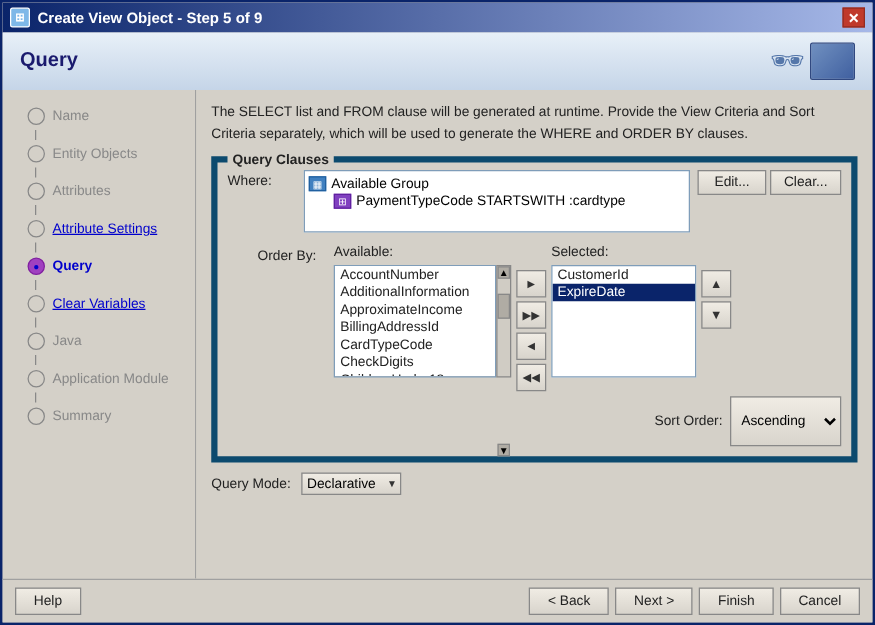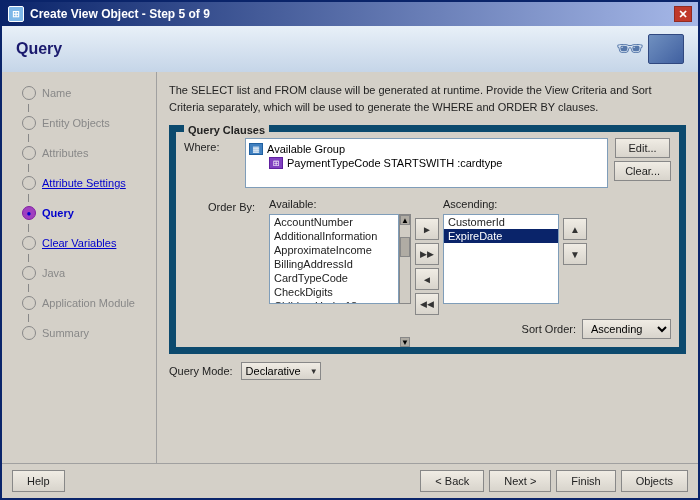--- a/index.html
+++ b/index.html
@@ -100,21 +100,21 @@
     }
 
     .description-text {
       font-size: 11px;
       color: #222;
       margin-bottom: 10px;
       line-height: 1.5;
     }
 
     .group-box {
-      border: 7px solid #0c4a6e;
+      border: 5px solid #0c4a6e;
       background: #d4d0c8;
       padding: 6px 8px 8px 8px;
       margin-bottom: 8px;
       position: relative;
     }
     .group-box-title {
       position: absolute;
       top: -8px;
       left: 8px;
       background: #d4d0c8;
@@ -157,25 +157,24 @@
       padding: 3px 10px;
       font-size: 11px;
       cursor: pointer;
       min-width: 55px;
       text-align: center;
       color: #222;
     }
 
     .btn-side {
       display: flex;
-      flex-direction: column;
+      flex-direction: row;
       gap: 3px;
       align-self: flex-start;
       padding-top: 0;
-      align-items: center;
     }
 
     .orderby-row {
       display: flex;
       align-items: flex-start;
       gap: 6px;
       margin-top: 10px;
       margin-left: 24px;
     }
     .orderby-label {
@@ -260,21 +259,21 @@
       display: flex;
       align-items: center;
       justify-content: flex-end;
       gap: 6px;
       margin-top: 4px;
     }
     .sort-order-label { font-size: 11px; color: #222; }
     .sort-order-select {
       background: linear-gradient(to bottom, #f0ece4, #d8d4cc);
       border: 1px solid #888;
-      padding: 2px 4px;
+      padding: 12px 4px;
       font-size: 11px;
       cursor: pointer;
     }
 
     .query-mode-row {
       display: flex;
       align-items: center;
       gap: 8px;
       margin-top: 8px;
     }
@@ -466,21 +465,21 @@
             </div>
 
             <div class="arrow-buttons">
               <button class="arrow-btn">►</button>
               <button class="arrow-btn" style="font-size:9px;">▶▶</button>
               <button class="arrow-btn">◄</button>
               <button class="arrow-btn" style="font-size:9px;">◀◀</button>
             </div>
 
             <div class="selected-section">
-              <div class="list-label">Ascending:</div>
+              <div class="list-label">Selected:</div>
               <div class="list-box" style="width:116px;">
                 <div class="list-box-item">CustomerId</div>
                 <div class="list-box-item selected">ExpireDate</div>
               </div>
             </div>
 
             <div class="reorder-buttons">
               <button class="reorder-btn">▲</button>
               <button class="reorder-btn">▼</button>
             </div>
@@ -511,16 +510,16 @@
   </div>
 
   <div class="footer">
     <div class="footer-left">
       <button class="btn-footer">Help</button>
     </div>
     <div class="footer-right">
       <button class="btn-footer">&lt; Back</button>
       <button class="btn-footer">Next &gt;</button>
       <button class="btn-footer">Finish</button>
-      <button class="btn-footer">Objects</button>
+      <button class="btn-footer">Cancel</button>
     </div>
   </div>
 </div>
 
 </body></html>

